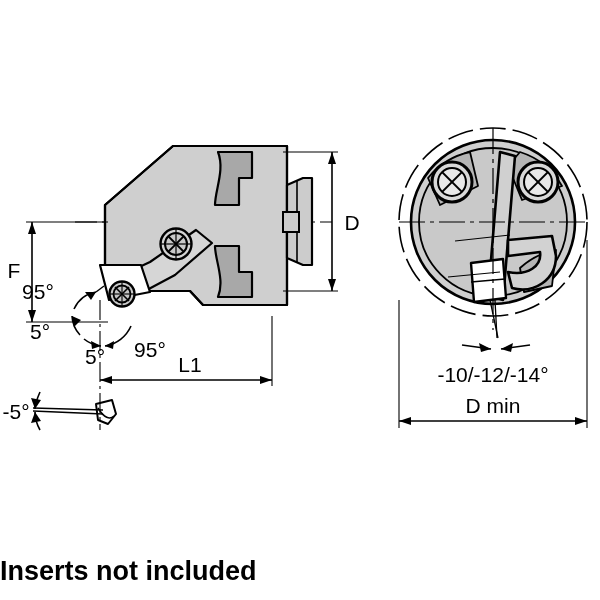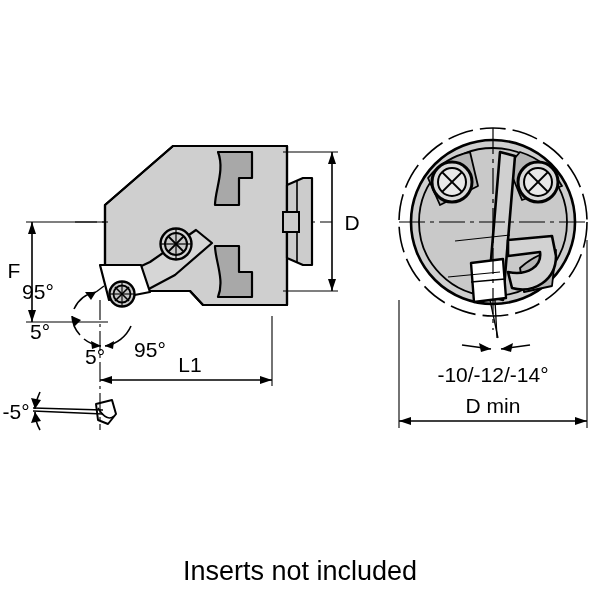--- a/index.html
+++ b/index.html
@@ -25,23 +25,22 @@
     left: 0; top: 0;
     width: 600px;
     height: 600px;
     display: block;
   }
   .caption {
     position: absolute;
     left: 0;
     top: 556px;
     width: 600px;
-    text-align: center;
     font-family: "Liberation Sans", sans-serif;
-    font-weight: normal;
+    font-weight: bold;
     font-size: 27px;
     letter-spacing: 0px;
     color: #000000;
   }
   text {
     font-family: "Liberation Sans", sans-serif;
     fill: #000000;
   }
   .lbl {
     font-size: 21px;

